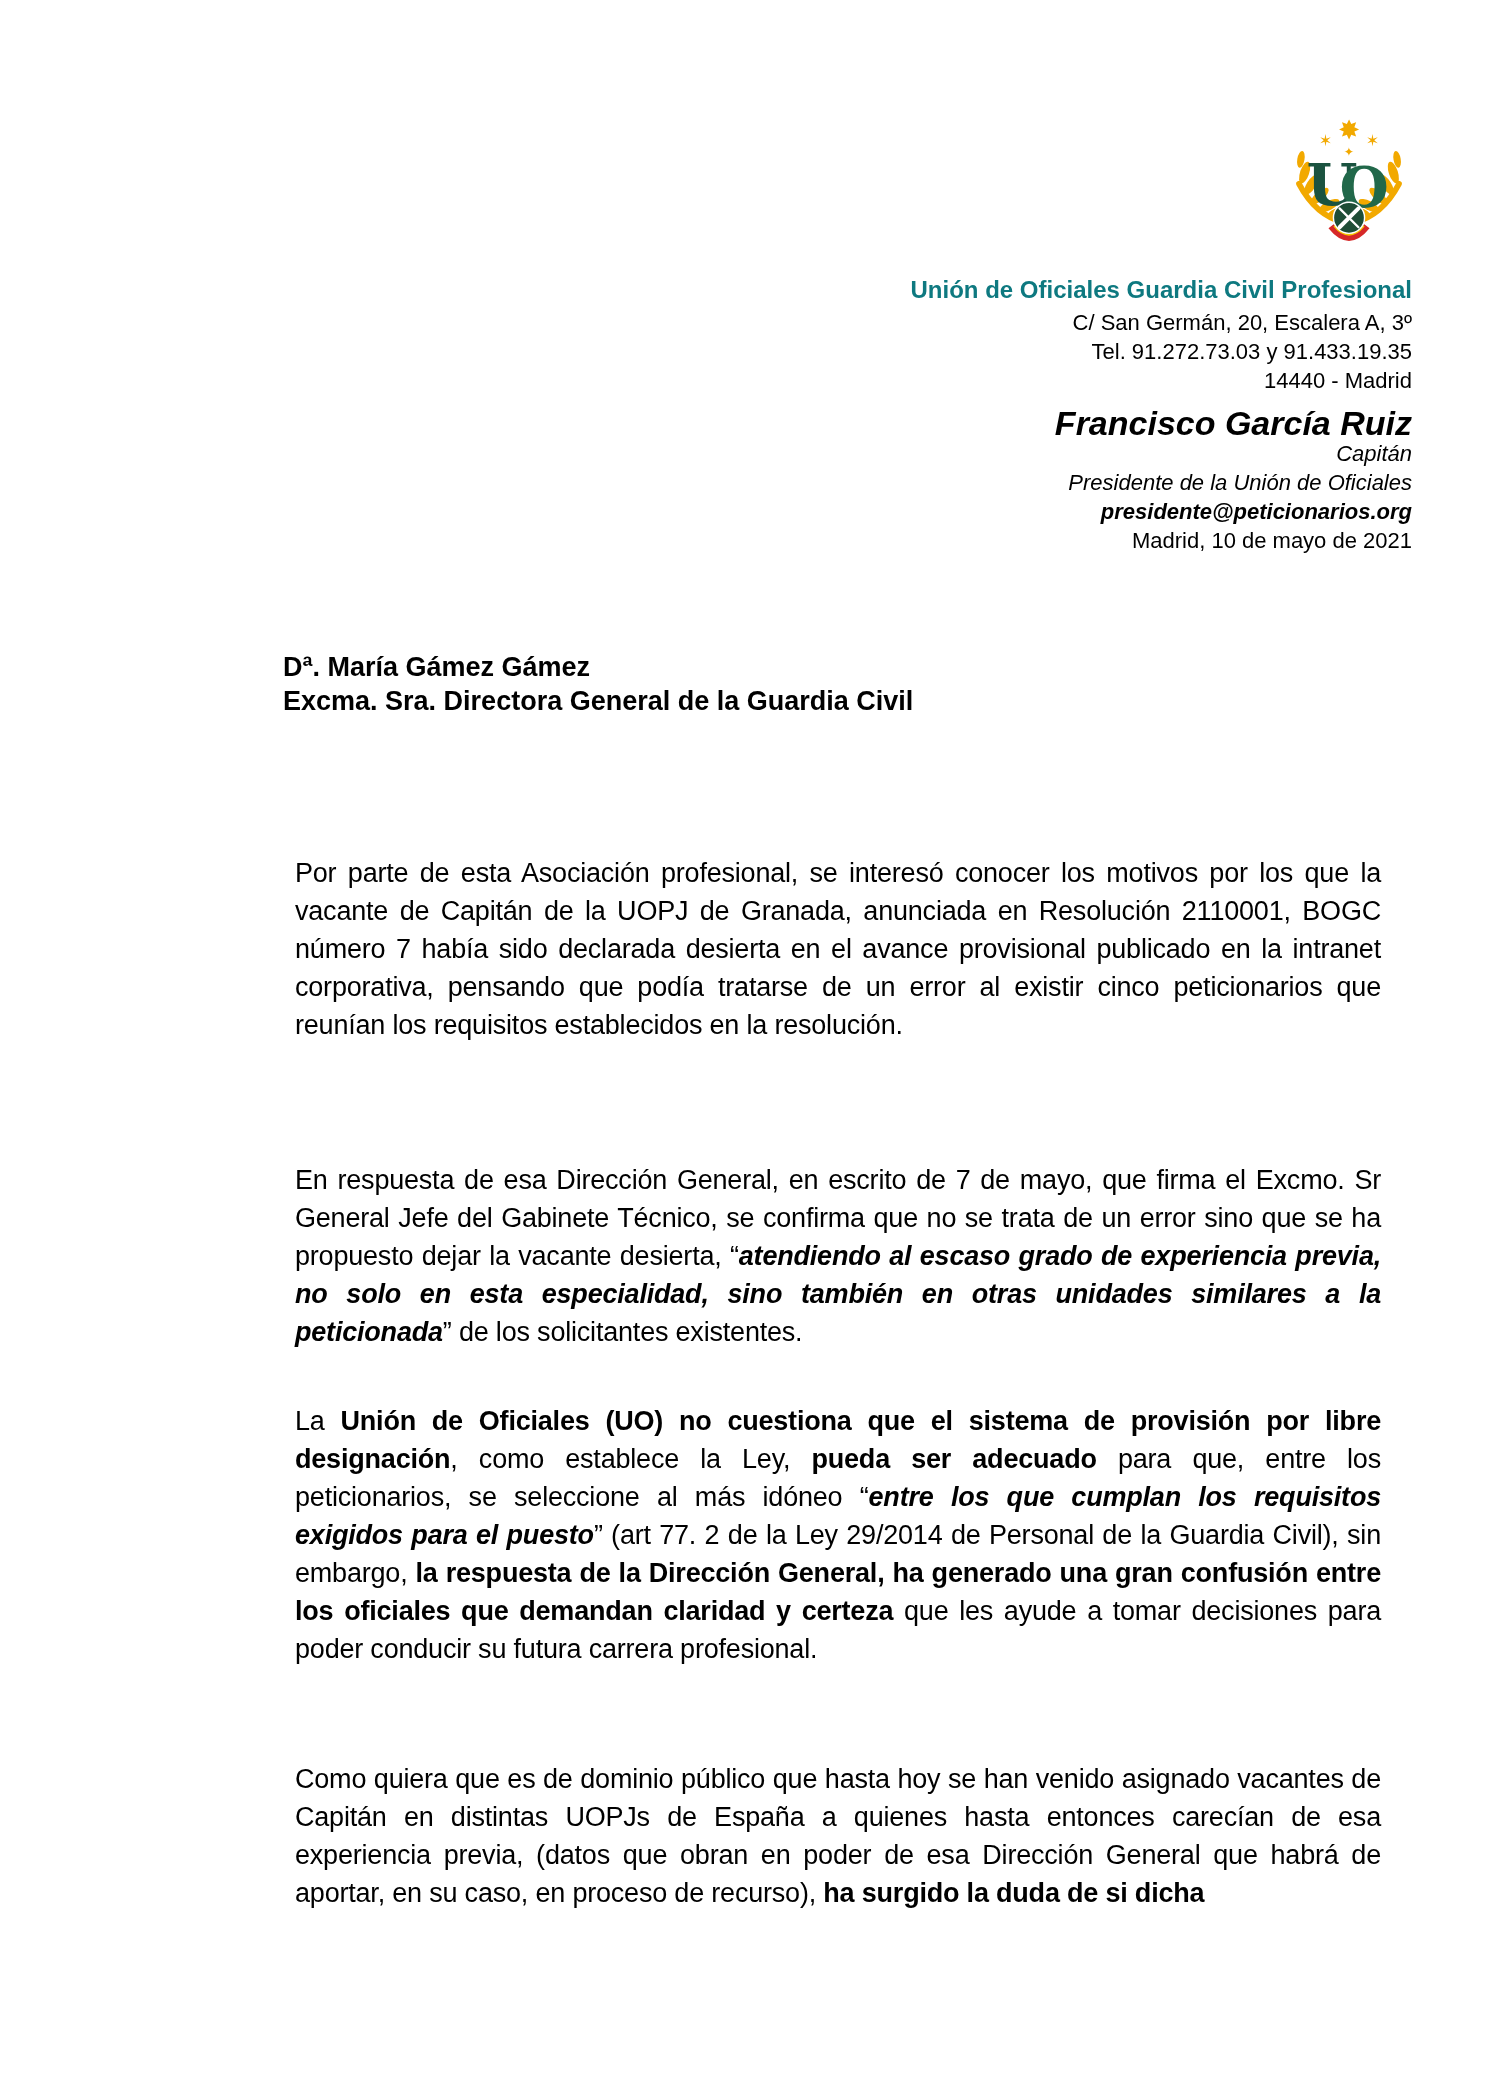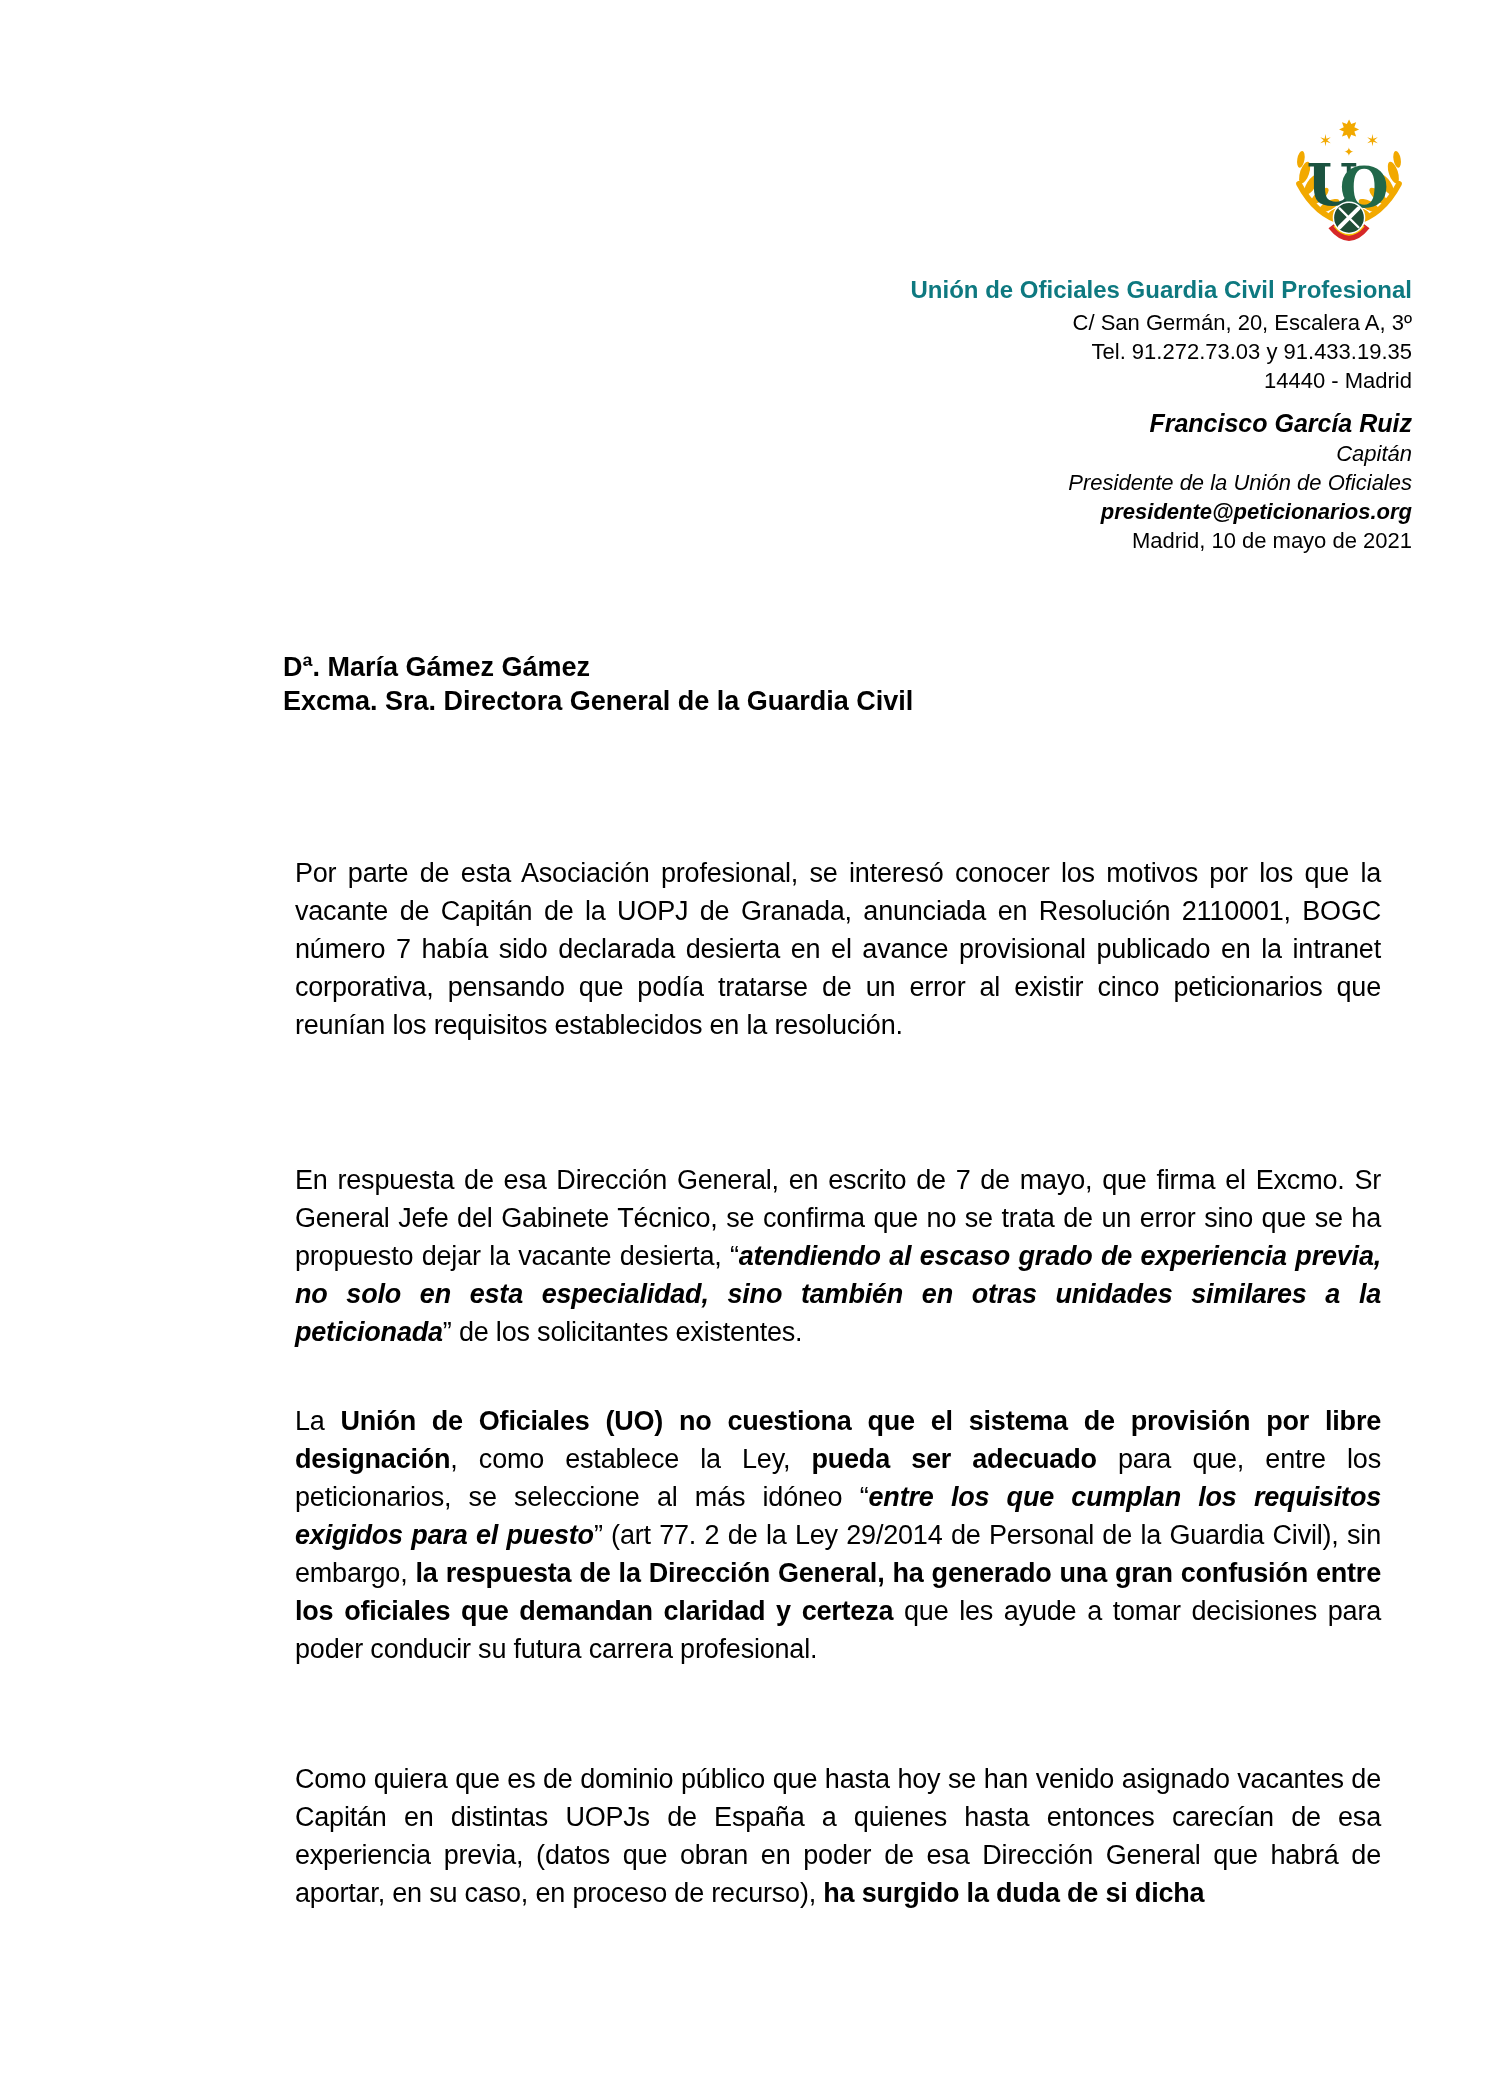--- a/index.html
+++ b/index.html
@@ -44,21 +44,21 @@
   
   .sender {
     position: absolute;
     top: 408px;
     right: 88px;
     text-align: right;
     font-size: 22px;
     line-height: 29px;
   }
   .sender span { display: block; }
-  .sender .name { font-weight: 700; font-style: italic; font-size: 25px; line-height: 31px; }
+  .sender .name { font-weight: 700; font-style: italic; font-size: 34px; line-height: 31px; }
   .sender .rank, .sender .role { font-style: italic; }
   .sender .email { font-weight: 700; font-style: italic; }
 
   
   .recipient {
     position: absolute;
     left: 283px;
     top: 650px;
     font-weight: 700;
     font-size: 27px;

